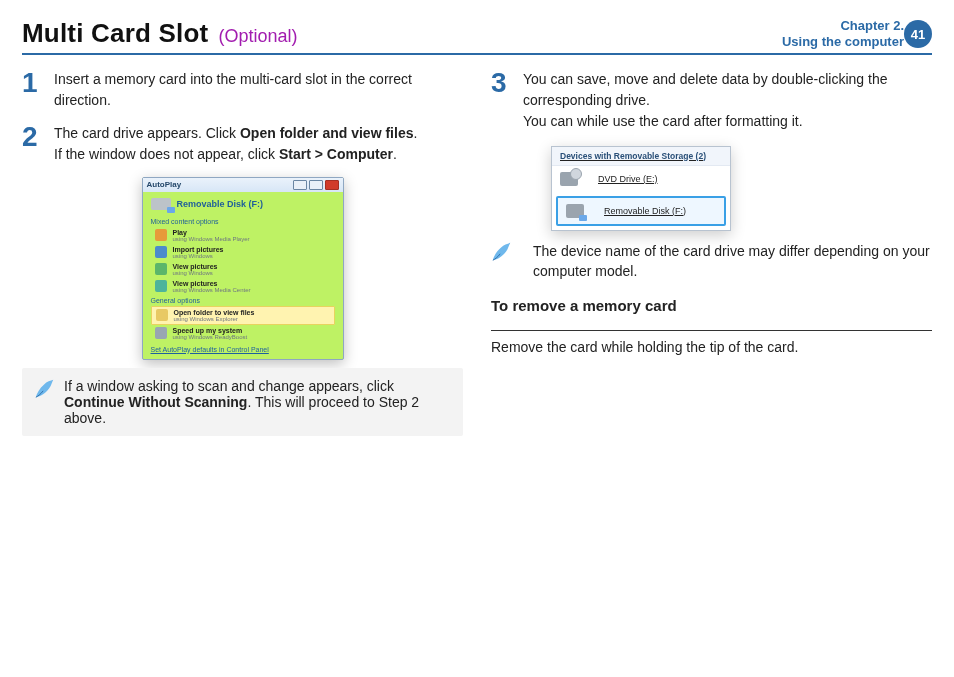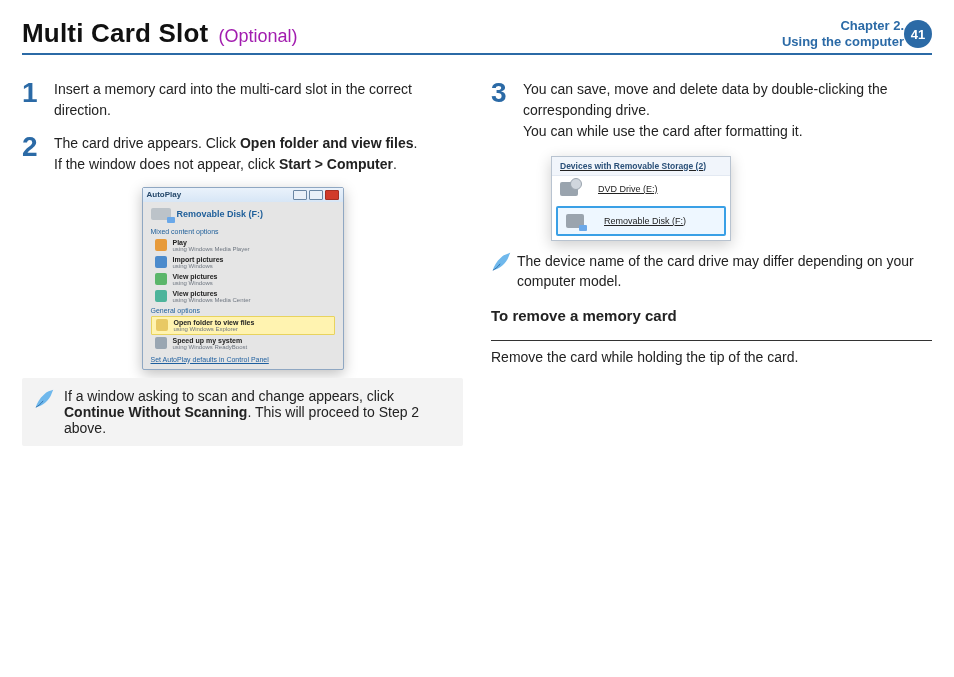--- a/index.html
+++ b/index.html
@@ -8,21 +8,21 @@
     font-family:"Segoe UI",Arial,Helvetica,sans-serif;
     font-size:14px;color:#222;
     background:#fff;
     position:relative;
     -webkit-font-smoothing:antialiased;
   }
   .page{padding:18px 22px 0 22px;box-sizing:border-box;width:100%;height:100%}
   .hdr{
     display:flex;align-items:flex-start;justify-content:space-between;
     border-bottom:2px solid #2b6aa6;
-    padding-bottom:2px;margin-bottom:24px;
+    padding-bottom:2px;margin-bottom:14px;
   }
   .hdr-title{display:flex;align-items:baseline;gap:10px}
   .hdr-title h1{margin:0;font-size:26px;font-weight:800;letter-spacing:.2px;color:#111}
   .hdr-title .sub{font-size:18px;font-weight:400;color:#a21caf}
   .hdr-right{display:flex;align-items:center;gap:0}
   .hdr-meta{text-align:right;font-size:13px;font-weight:700;color:#2b6aa6;line-height:1.25}
   .page-num{
     width:28px;height:28px;border-radius:50%;
     background:#2b6aa6;color:#fff;display:flex;align-items:center;justify-content:center;
     font-weight:700;font-size:13px;
@@ -33,28 +33,28 @@
   .step .num{
     font-size:28px;font-weight:700;color:#2b6aa6;line-height:1;
     min-width:22px;
   }
   .step .body{line-height:1.5}
   .step .body b{font-weight:700}
   .notebox{
     display:flex;gap:8px;background:#f3f3f3;padding:10px 12px;margin-top:6px;border-radius:2px;
   }
   .note-icon svg{width:22px;height:22px}
-  .noteline{display:flex;gap:4px;margin:10px 0 16px 0}
+  .noteline{display:flex;gap:20px;margin:10px 0 16px 0}
   .noteline .note-icon{flex:0 0 22px}
   .noteline .txt{flex:1;line-height:1.45}
   .section-h{font-weight:700;font-size:15px;border-bottom:1px solid #333;padding-bottom:16px;margin:12px 0 8px 0}
   
   .autoplay{
     width:200px;margin:0 auto 8px auto;
-    background:#e5e5e5;border:1px solid #8fa7c2;border-radius:2px;
+    background:#bef264;border:1px solid #8fa7c2;border-radius:2px;
     box-shadow:0 4px 14px rgba(0,0,0,.25);
     font-size:7px;color:#222;
   }
   .autoplay .ap-titlebar{
     background:linear-gradient(#eaf2fb,#d7e6f6);
     display:flex;align-items:center;justify-content:space-between;
     padding:2px 4px;font-size:8px;color:#25486b;font-weight:600;
   }
   .ap-winbtns{display:flex;gap:2px}
   .ap-winbtns span{

